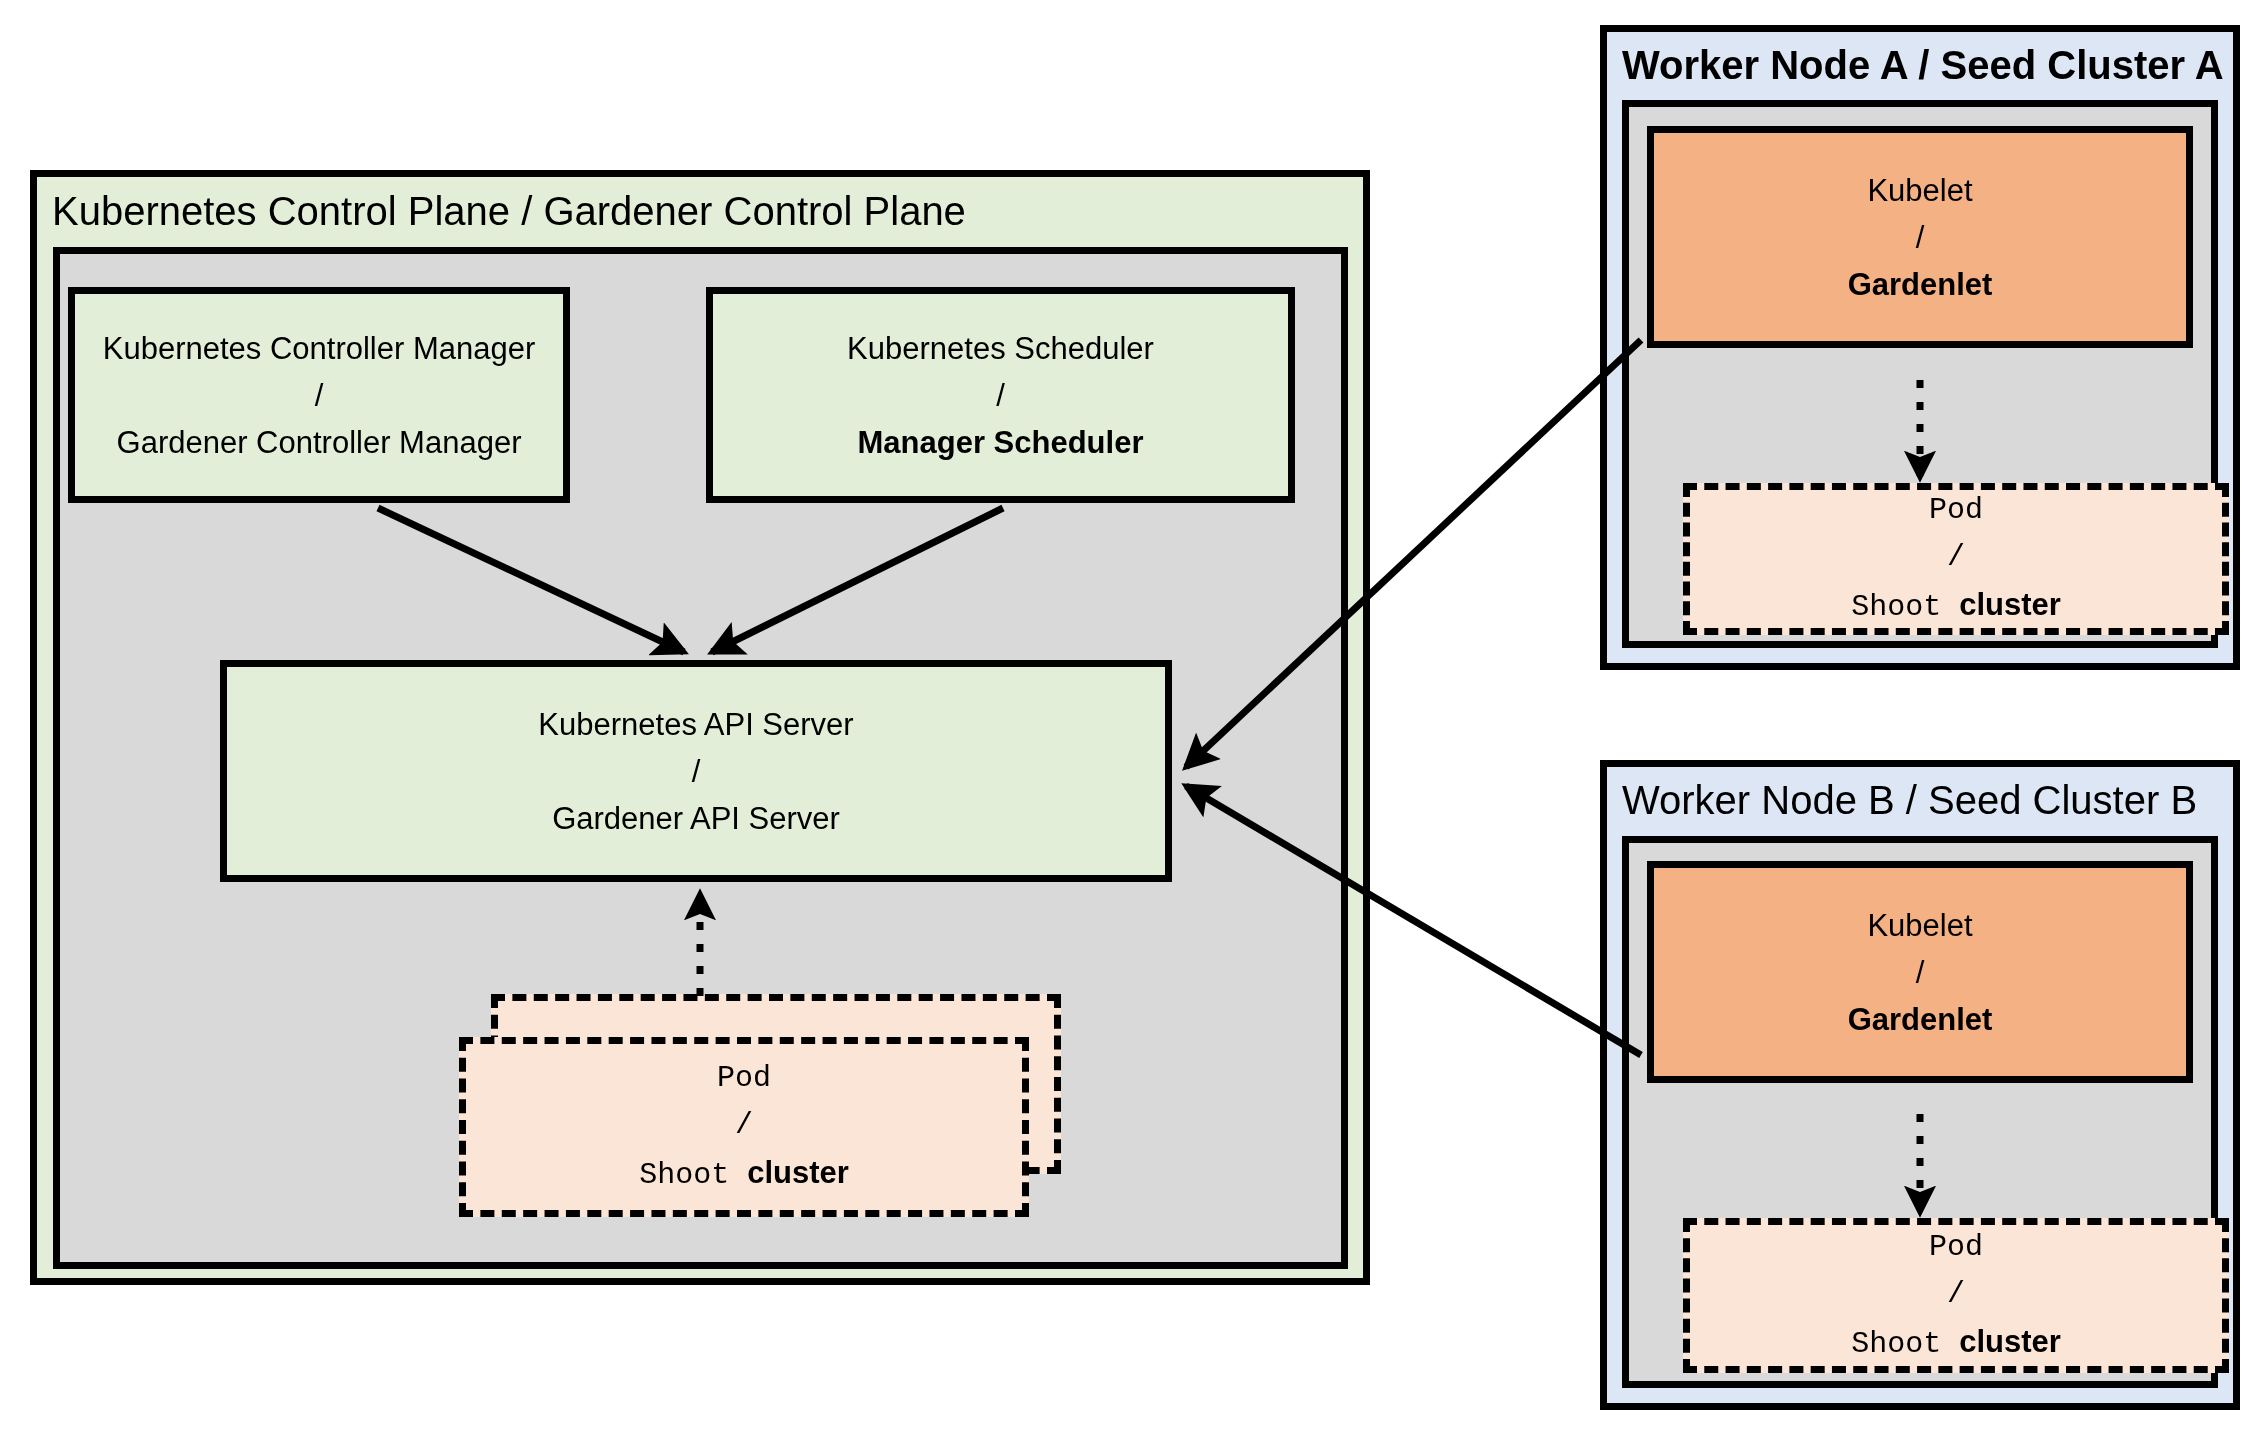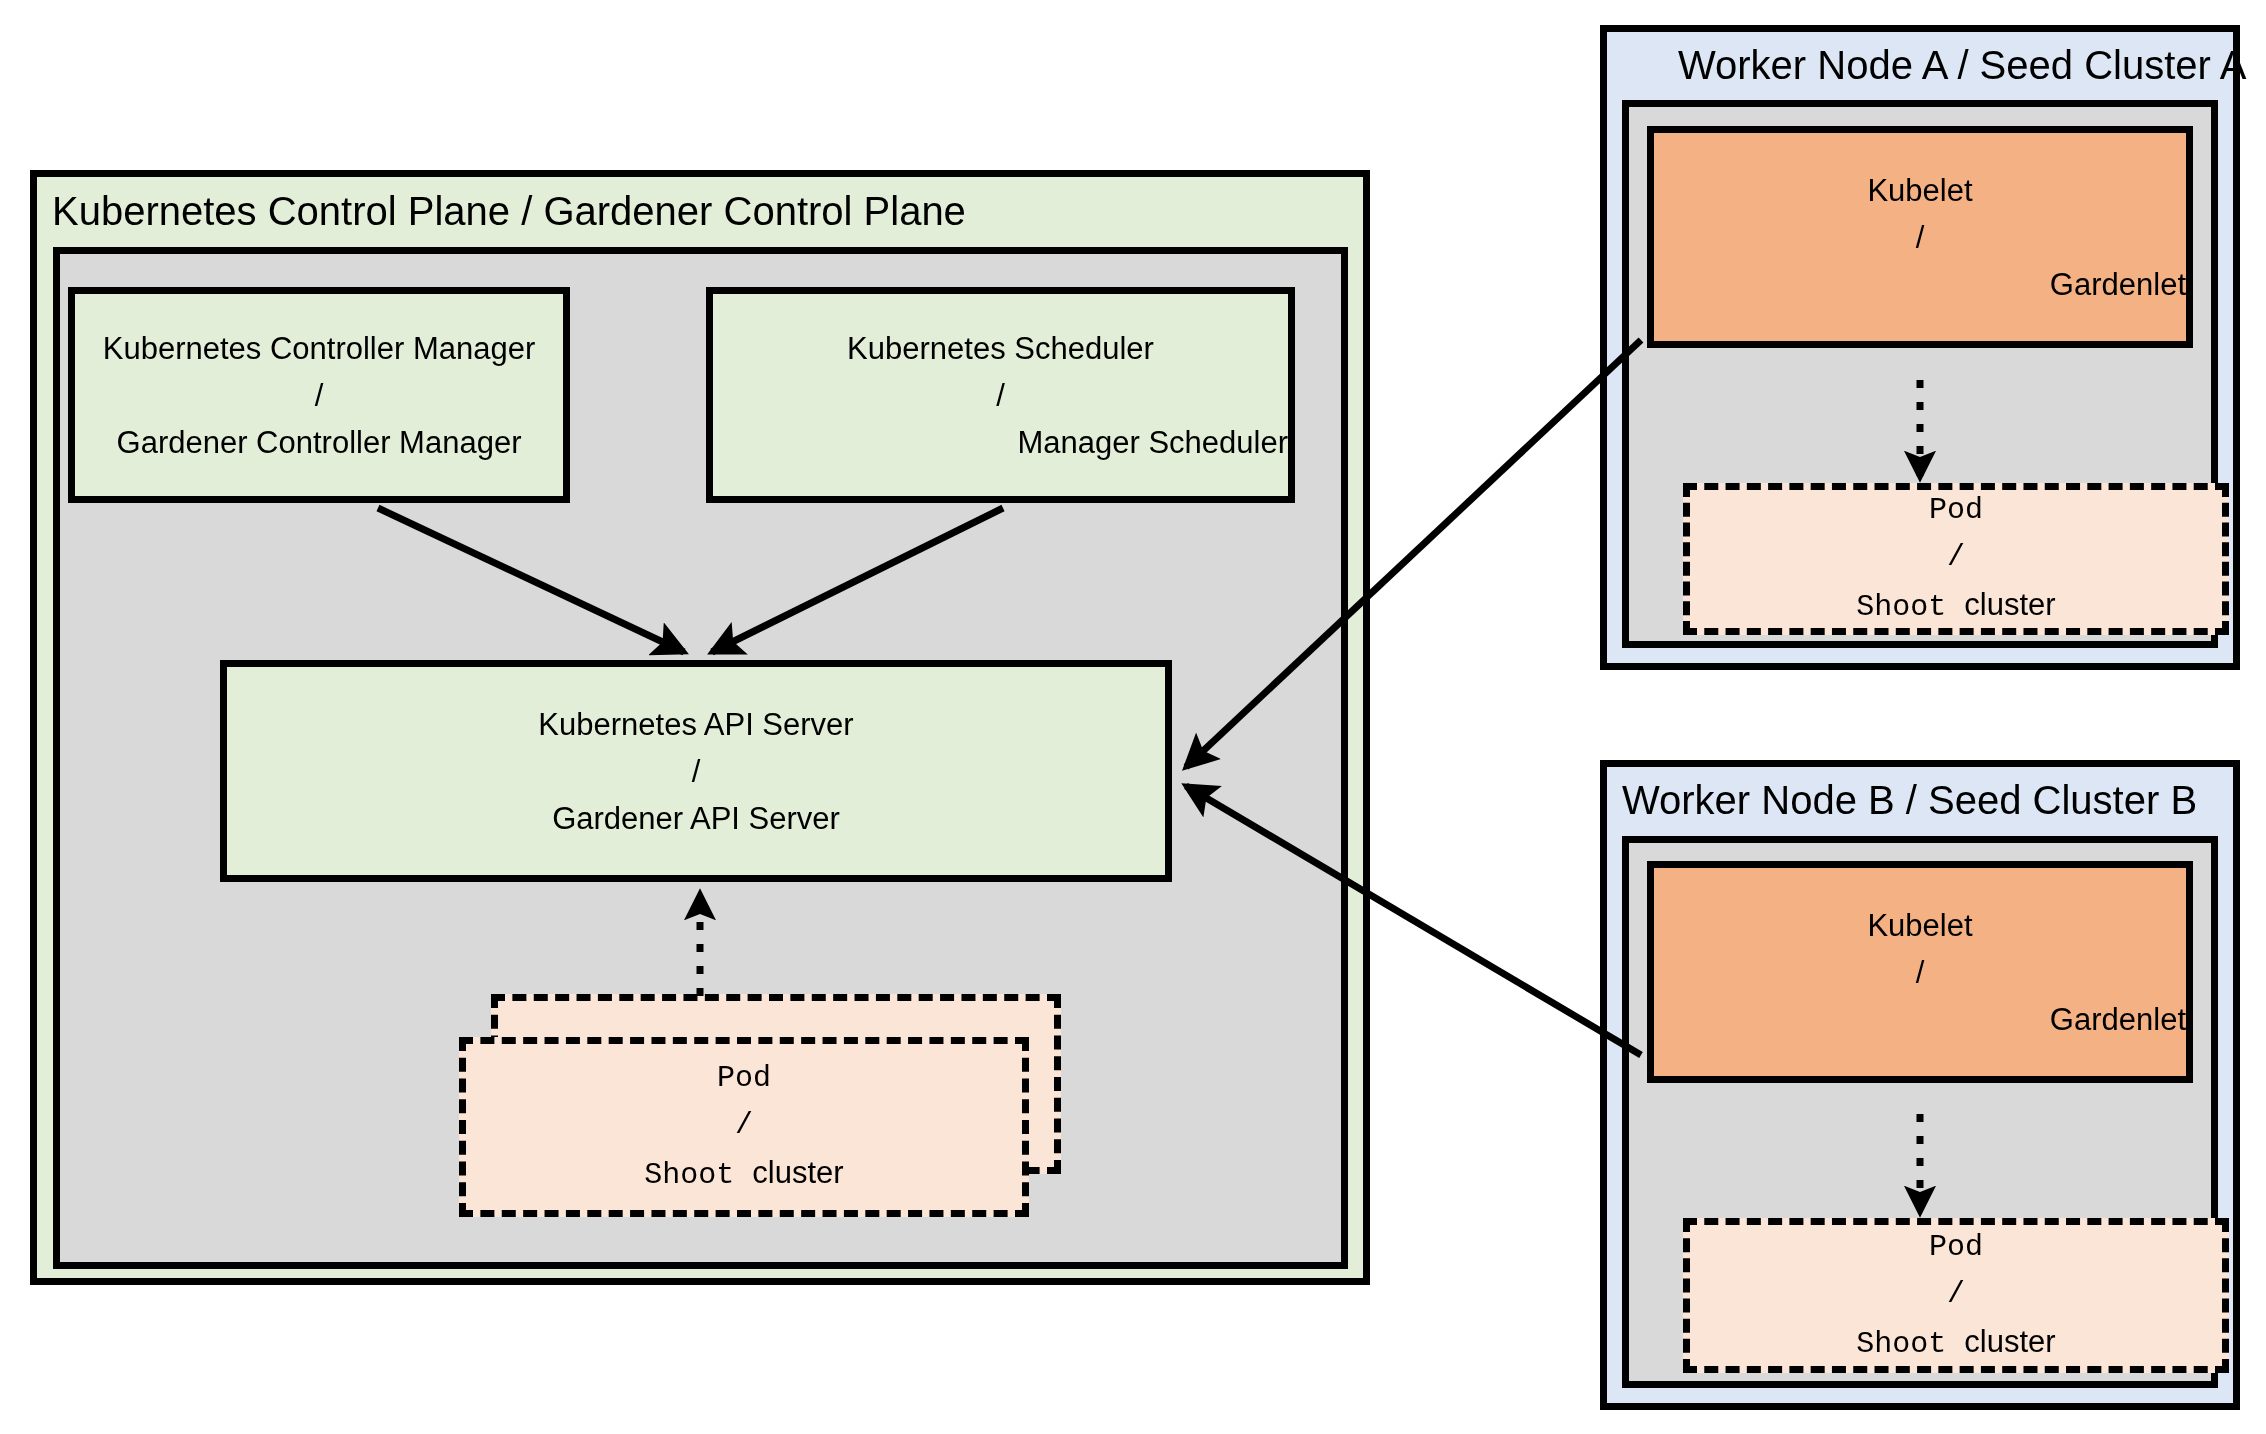--- a/index.html
+++ b/index.html
@@ -63,21 +63,21 @@
 
   .multiline {
     position: absolute;
     left: 0; right: 0;
     text-align: center;
     font-size: 31px;
     line-height: 47px;
   }
   .multiline.l3 { top: 50%; transform: translateY(-50%); }
 
-  .b { font-weight: normal; text-align: right; }
+  .b { font-weight: bold; }
 
   
   .pod {
     position: absolute;
     box-sizing: border-box;
     border: 7px dashed #000000;
     background: #fbe5d6;
     margin-left: 36px;
   }
   #cp-pod-back {
@@ -112,21 +112,21 @@
   }
   #nodeA-outer { left: 1600px; top: 25px; width: 640px; height: 645px; }
   #nodeB-outer { left: 1600px; top: 760px; width: 640px; height: 650px; }
 
   .node-title {
     position: absolute;
     font-size: 40px;
     line-height: 46px;
     white-space: nowrap;
   }
-  #nodeA-title { left: 1678px; top: 42px; }
+  #nodeA-title { left: 1622px; top: 42px; font-weight: bold; }
   #nodeB-title { left: 1622px; top: 777px; }
 
   .node-inner { background: #d9d9d9; }
   #nodeA-inner { left: 1622px; top: 100px; width: 596px; height: 548px; }
   #nodeB-inner { left: 1622px; top: 836px; width: 596px; height: 552px; }
 
   .kubelet-box { background: #f4b183; }
   #nodeA-kubelet { left: 1647px; top: 126px; width: 546px; height: 222px; }
   #nodeB-kubelet { left: 1647px; top: 861px; width: 546px; height: 222px; }
 

